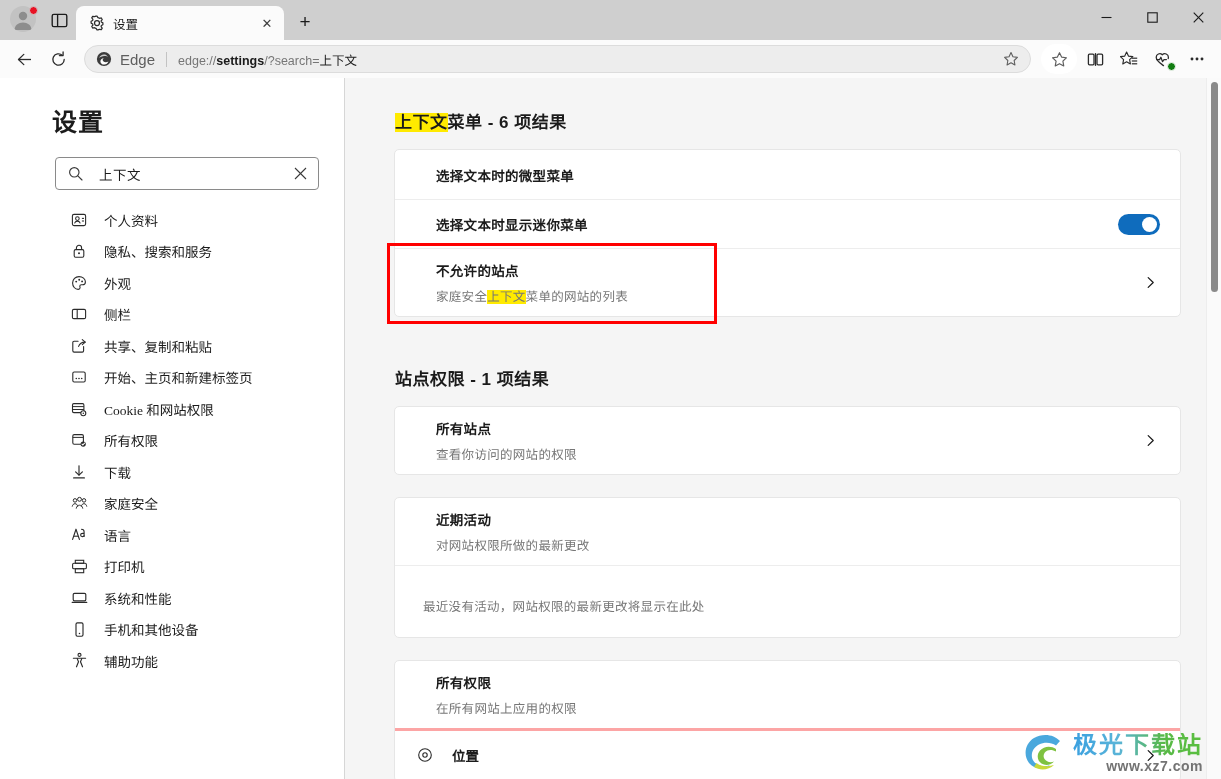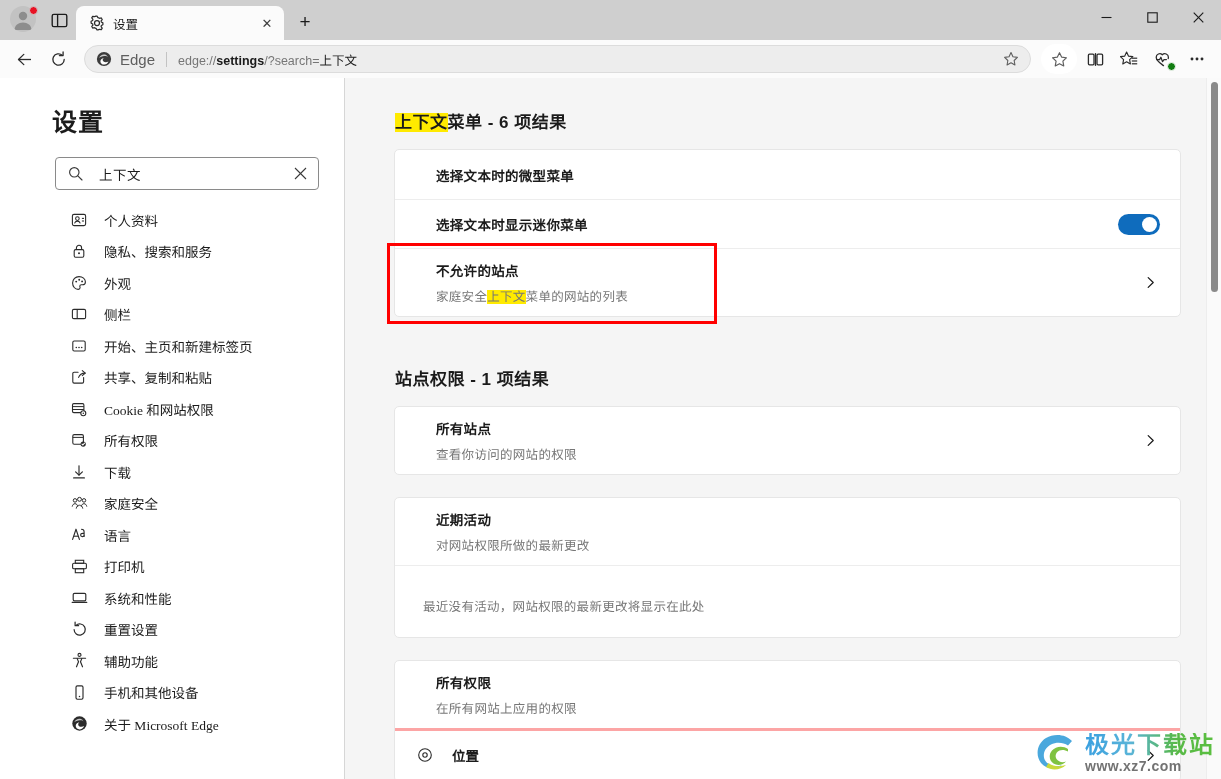--- a/index.html
+++ b/index.html
@@ -201,22 +201,22 @@
     position:absolute; right:0; top:0; width:15px; height:701px;
     background:#fafafa; border-left:1px solid #ededed;
   }
   .scroll-thumb {
     position:absolute; left:4px; top:4px; width:7px; height:210px;
     border-radius:4px; background:#8a8a8a;
   }
 
   
   .watermark {
-    position:absolute; right:6px; bottom:4px; z-index:60;
-    display:flex; align-items:center; gap:5px; pointer-events:none;
+    position:absolute; right:18px; bottom:4px; z-index:60;
+    display:flex; align-items:center; gap:5px; pointer-events:none;text-align:right;
   }
   .wm-text { line-height:1; }
   .wm-cn {
     font-size:24px; font-weight:700; letter-spacing:2px;
     background:linear-gradient(90deg,#3aa0e0 0%,#5ab4d8 35%,#58b947 70%,#5abf3f 100%);
     -webkit-background-clip:text; background-clip:text; color:transparent;
   }
   .wm-url { font-size:14px; font-weight:700; color:#737373; letter-spacing:.5px; margin-top:2px; }
 </style>
 </head>
@@ -412,38 +412,38 @@
               <rect x="1.4" y="3.4" width="13.2" height="9.2" rx="1.4" fill="none" stroke="#2b2b2b" stroke-width="1.1"></rect>
               <line x1="6.2" y1="3.4" x2="6.2" y2="12.6" stroke="#2b2b2b" stroke-width="1.1"></line>
             </svg>
           </span>
           <span class="nav-label">侧栏</span>
         </div>
 
         <div class="navitem">
           <span class="nav-ico">
             <svg width="16" height="16" viewBox="0 0 16 16" aria-hidden="true">
+              <path d="M12.6 8.6v4.2a1.3 1.3 0 01-1.3 1.3H3.1a1.3 1.3 0 01-1.3-1.3V4.6a1.3 1.3 0 011.3-1.3h4" fill="none" stroke="#2b2b2b" stroke-width="1.1" stroke-linecap="round"></path>
+              <path d="M7.6 8.4C8.6 5.6 11 4.2 14 4.1" fill="none" stroke="#2b2b2b" stroke-width="1.1" stroke-linecap="round"></path>
+              <polyline points="11.3,1.6 14.3,4.1 11.3,6.6" fill="none" stroke="#2b2b2b" stroke-width="1.1" stroke-linejoin="round" stroke-linecap="round"></polyline>
+            </svg>
+          </span>
+          <span class="nav-label">共享、复制和粘贴</span>
+        </div>
+
+        <div class="navitem">
+          <span class="nav-ico">
+            <svg width="16" height="16" viewBox="0 0 16 16" aria-hidden="true">
               <rect x="1.8" y="3" width="12.4" height="10" rx="1.4" fill="none" stroke="#2b2b2b" stroke-width="1.1"></rect>
               <circle cx="5.3" cy="9.5" r=".8" fill="#2b2b2b"></circle>
               <circle cx="8" cy="9.5" r=".8" fill="#2b2b2b"></circle>
               <circle cx="10.7" cy="9.5" r=".8" fill="#2b2b2b"></circle>
             </svg>
           </span>
           <span class="nav-label">开始、主页和新建标签页</span>
-        </div>
-
-        <div class="navitem">
-          <span class="nav-ico">
-            <svg width="16" height="16" viewBox="0 0 16 16" aria-hidden="true">
-              <path d="M12.6 8.6v4.2a1.3 1.3 0 01-1.3 1.3H3.1a1.3 1.3 0 01-1.3-1.3V4.6a1.3 1.3 0 011.3-1.3h4" fill="none" stroke="#2b2b2b" stroke-width="1.1" stroke-linecap="round"></path>
-              <path d="M7.6 8.4C8.6 5.6 11 4.2 14 4.1" fill="none" stroke="#2b2b2b" stroke-width="1.1" stroke-linecap="round"></path>
-              <polyline points="11.3,1.6 14.3,4.1 11.3,6.6" fill="none" stroke="#2b2b2b" stroke-width="1.1" stroke-linejoin="round" stroke-linecap="round"></polyline>
-            </svg>
-          </span>
-          <span class="nav-label">共享、复制和粘贴</span>
         </div>
 
         <div class="navitem">
           <span class="nav-ico">
             <svg width="16" height="16" viewBox="0 0 16 16" aria-hidden="true">
               <rect x="1.5" y="2.6" width="11.4" height="9" rx="1.3" fill="none" stroke="#2b2b2b" stroke-width="1.1"></rect>
               <line x1="1.5" y1="5.6" x2="12.9" y2="5.6" stroke="#2b2b2b" stroke-width="1"></line>
               <line x1="1.5" y1="8.5" x2="12.9" y2="8.5" stroke="#2b2b2b" stroke-width="1"></line>
               <circle cx="12.3" cy="12.2" r="2.5" fill="#fff" stroke="#2b2b2b" stroke-width="1.1"></circle>
               <circle cx="12.3" cy="12.2" r=".75" fill="#2b2b2b"></circle>
@@ -515,62 +515,43 @@
         <div class="navitem">
           <span class="nav-ico">
             <svg width="17" height="17" viewBox="0 0 17 17" aria-hidden="true">
               <rect x="2.2" y="4.3" width="12.6" height="7.6" rx="1.3" fill="none" stroke="#2b2b2b" stroke-width="1.15"></rect>
               <line x1="1.2" y1="13.4" x2="15.8" y2="13.4" stroke="#2b2b2b" stroke-width="1.1" stroke-linecap="round"></line>
             </svg>
           </span>
           <span class="nav-label">系统和性能</span>
         </div>
 
+
         <div class="navitem">
           <span class="nav-ico">
             <svg width="17" height="17" viewBox="0 0 17 17" aria-hidden="true">
-              <path d="M3.1 8.5a5.6 5.6 0 101.8-4.1" fill="none" stroke="#2b2b2b" stroke-width="1.2" stroke-linecap="round"></path>
-              <polyline points="4.1,1.1 4.1,4.7 7.6,4.7" fill="none" stroke="#2b2b2b" stroke-width="1.2" stroke-linecap="round" stroke-linejoin="round"></polyline>
-            </svg>
-          </span>
-          <span class="nav-label">重置设置</span>
+              <rect x="5" y="1.8" width="7" height="13.4" rx="1.4" fill="none" stroke="#2b2b2b" stroke-width="1.15"></rect>
+              <circle cx="8.5" cy="12.6" r=".75" fill="#2b2b2b"></circle>
+            </svg>
+          </span>
+          <span class="nav-label">手机和其他设备</span>
         </div>
 
         <div class="navitem">
           <span class="nav-ico">
             <svg width="17" height="17" viewBox="0 0 17 17" aria-hidden="true">
               <circle cx="8.5" cy="2.9" r="1.5" fill="none" stroke="#2b2b2b" stroke-width="1.1"></circle>
               <line x1="2.4" y1="6.2" x2="14.6" y2="6.2" stroke="#2b2b2b" stroke-width="1.15" stroke-linecap="round"></line>
               <path d="M6.2 6.6l1.3 3.2-2 5" fill="none" stroke="#2b2b2b" stroke-width="1.15" stroke-linecap="round" stroke-linejoin="round"></path>
               <path d="M10.8 6.6L9.5 9.8l2 5" fill="none" stroke="#2b2b2b" stroke-width="1.15" stroke-linecap="round" stroke-linejoin="round"></path>
             </svg>
           </span>
           <span class="nav-label">辅助功能</span>
         </div>
 
-        <div class="navitem">
-          <span class="nav-ico">
-            <svg width="17" height="17" viewBox="0 0 17 17" aria-hidden="true">
-              <rect x="5" y="1.8" width="7" height="13.4" rx="1.4" fill="none" stroke="#2b2b2b" stroke-width="1.15"></rect>
-              <circle cx="8.5" cy="12.6" r=".75" fill="#2b2b2b"></circle>
-            </svg>
-          </span>
-          <span class="nav-label">手机和其他设备</span>
-        </div>
-
-        <div class="navitem">
-          <span class="nav-ico">
-            <svg width="17" height="17" viewBox="0 0 17 17" aria-hidden="true">
-              <circle cx="8.5" cy="8.5" r="7.2" fill="#2b2b2b"></circle>
-              <path d="M13.2 11c-1.6 1.1-4.1 1.15-5.4-.1-1.05-1.05-.75-2.75.65-3.6-2.25.2-3.85 1.8-3.75 3.8.1 2.1 2.15 3.5 4.25 3.3 1.9-.2 3.5-1.5 4.25-3.4z" fill="#ffffff"></path>
-              <path d="M3.3 7.2c.95-2.3 3.4-3.8 5.95-3.4 1.7.3 2.95 1.5 3.2 2.85-.55-.95-1.9-1.5-3.5-1.3-2.4.3-4.4.95-5.65 1.85z" fill="#ffffff" opacity=".72"></path>
-            </svg>
-          </span>
-          <span class="nav-label">关于 Microsoft Edge</span>
-        </div>
 
       </div>
     </div>
 
     <div class="main">
       <div class="main-inner">
 
         <div class="section-head"><mark>上下文</mark><span>菜单 - 6 项结果</span></div>
 
         <div class="card">

